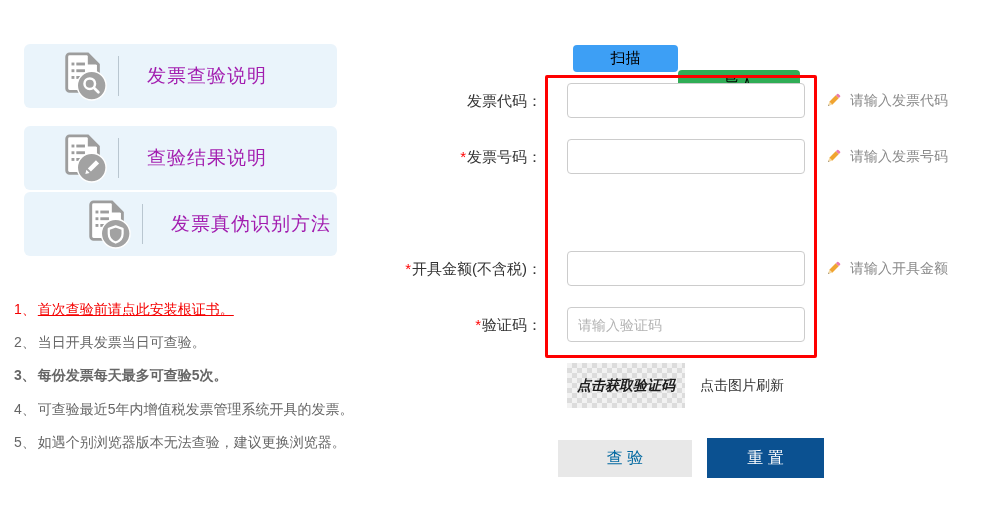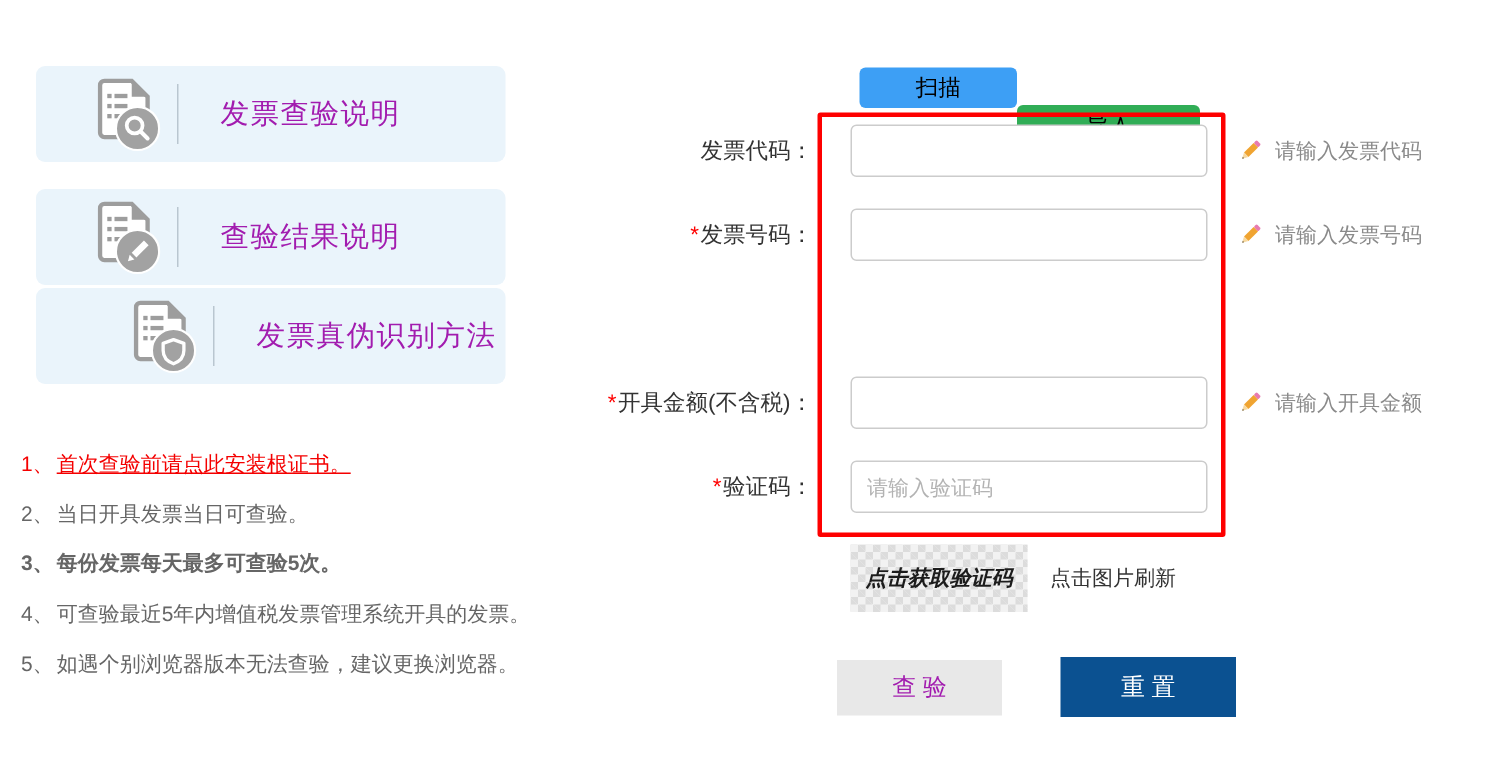--- a/index.html
+++ b/index.html
@@ -49,22 +49,22 @@
     background-color:#f2f2f2;
     background-image:
       linear-gradient(45deg,#dcdcdc 25%,transparent 25%,transparent 75%,#dcdcdc 75%),
       linear-gradient(45deg,#dcdcdc 25%,transparent 25%,transparent 75%,#dcdcdc 75%);
     background-size:10px 10px; background-position:0 0,5px 5px; }
   .captcha-text { font-family:"DejaVu Serif","Liberation Serif",serif; font-style:italic;
     font-weight:bold; font-size:14px; color:#1c1c1c; white-space:nowrap; }
   .captcha-refresh { position:absolute; left:700px; top:363px; height:45px; line-height:45px;
     font-size:14px; color:#333; cursor:pointer; white-space:nowrap; }
 
-  .btn-check { position:absolute; left:558px; top:440px; width:110px; height:37px;
-    background:#e8e8e8; border:none; color:#a21caf; font-size:16px; font-family:inherit;
+  .btn-check { position:absolute; left:558px; top:440px; width:134px; height:37px;
+    background:#e8e8e8; border:none; color:#0369a1; font-size:16px; font-family:inherit;
     cursor:default; }
   .btn-reset { position:absolute; left:707px; top:438px; width:117px; height:40px;
     background:#0b5191; border:none; color:#fff; font-size:16px; font-family:inherit;
     cursor:pointer; }
 </style>
 </head>
 <body>
 
 <div class="screen">
 

